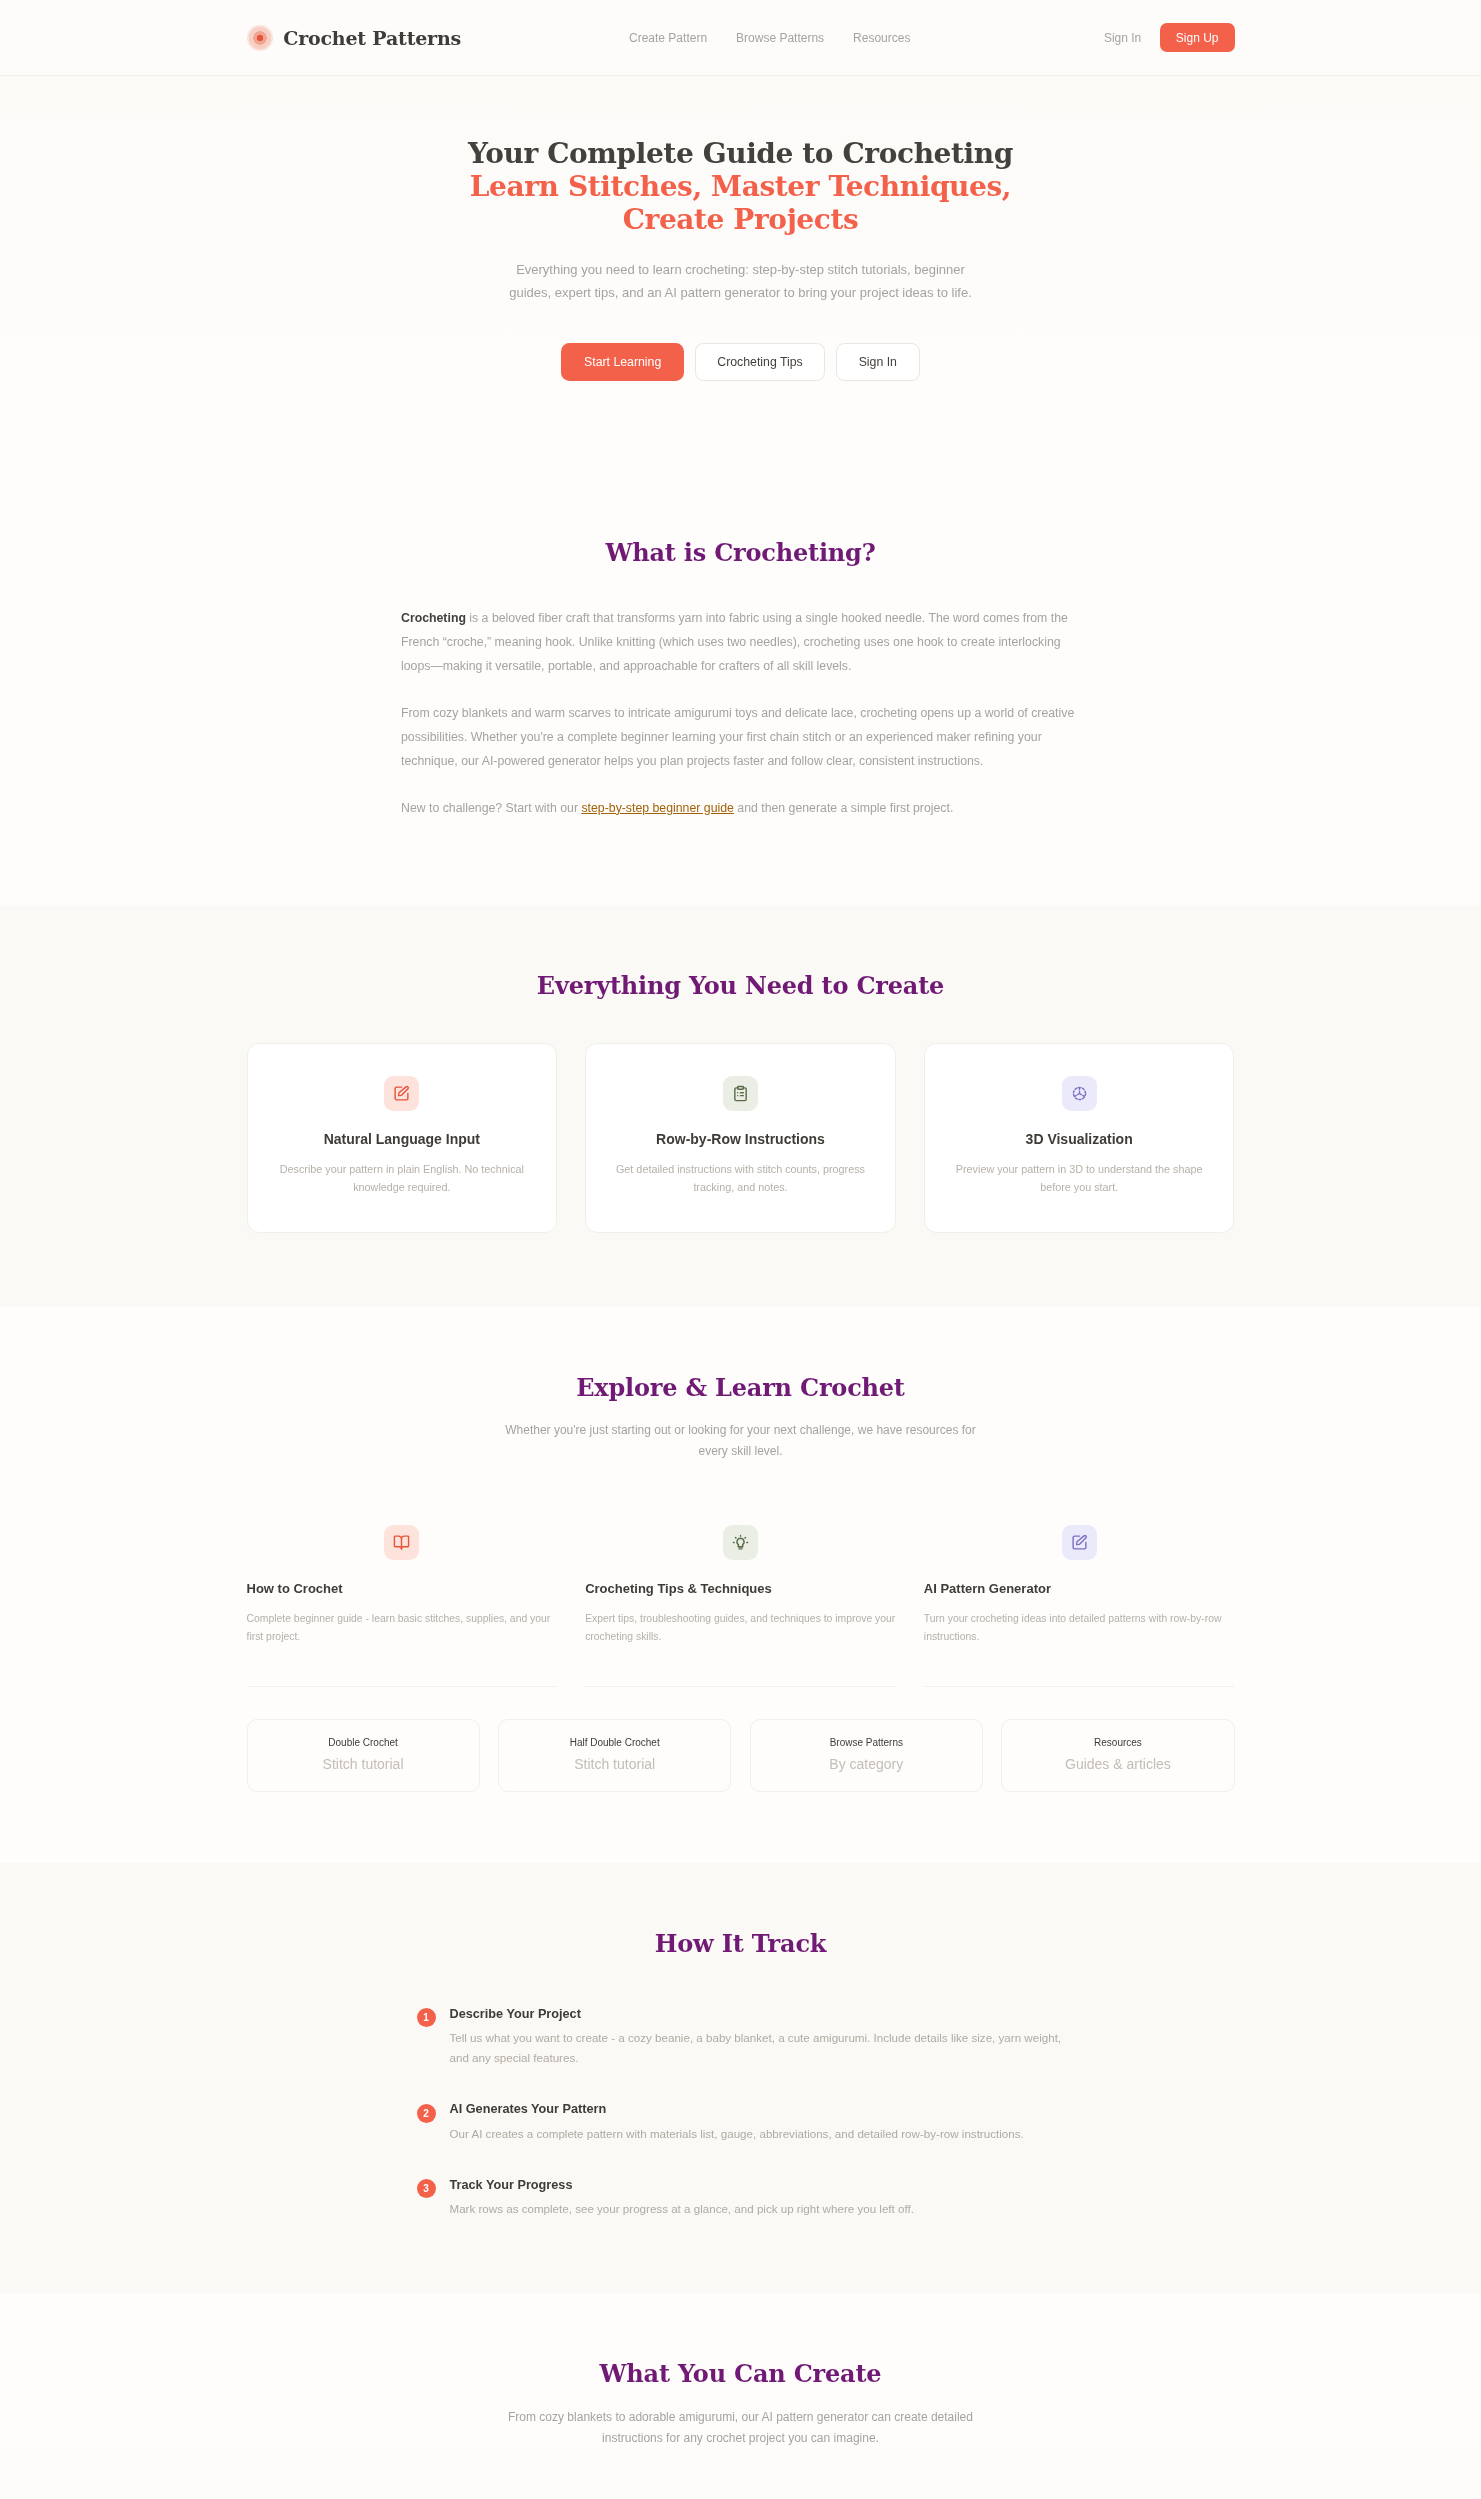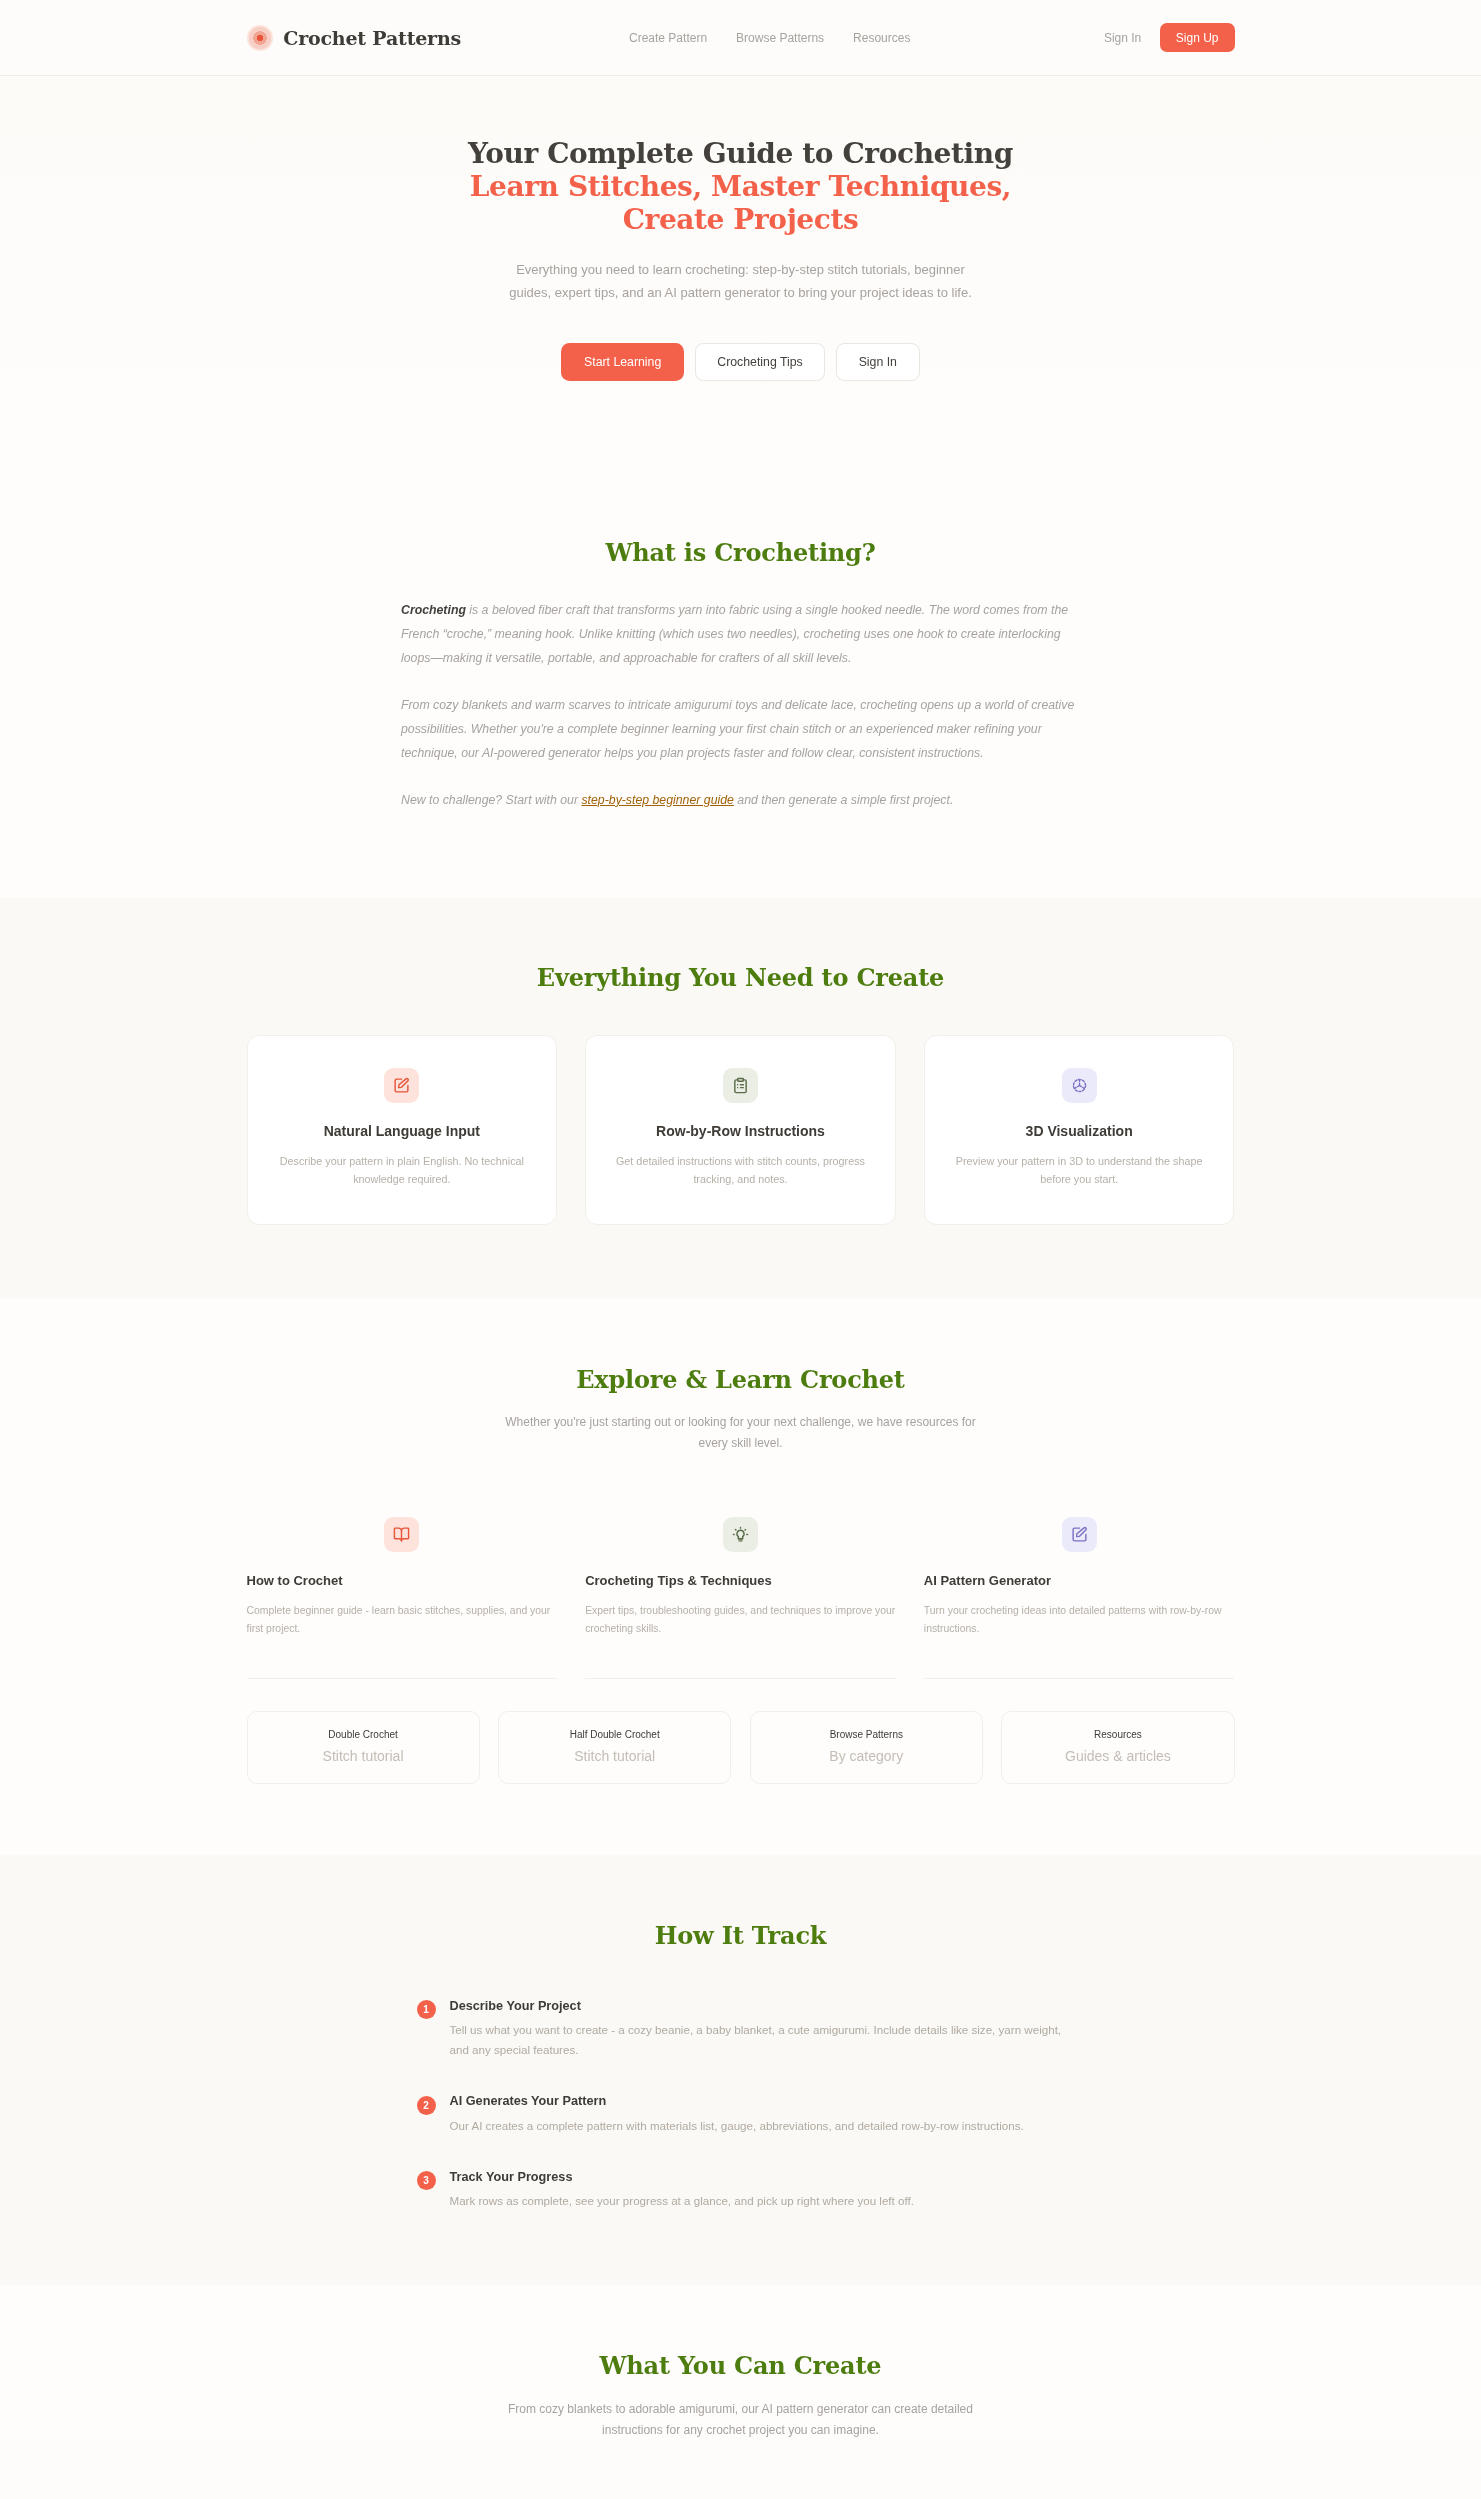--- a/index.html
+++ b/index.html
@@ -117,36 +117,36 @@
   .btn-outline { background: #fff; color: #44403c; border-color: #e9e5df; }
 
   
   section { width: 100%; }
   .wrap { width: 988px; margin: 0 auto; }
   .wrap-narrow { width: 679px; margin: 0 auto; }
   .sec-title {
     font-family: "DejaVu Serif", serif;
     font-size: 24px;
     font-weight: 700;
-    color: #4d7c0f;
+    color: #701a75;
     text-align: center;
     letter-spacing: -0.2px;
   }
   .sec-sub {
     margin: 18.5px auto 0;
     width: 478px;
     font-size: 12px;
     line-height: 1.75;
     color: #a8a29e;
     text-align: center;
   }
 
   
   .what-is { background: #fefdfc; padding: 71px 0 86px; }
-  .prose { margin-top: 32px; font-style: italic; }
+  .prose { margin-top: 40px; }
   .prose p {
     font-size: 12.3px;
     line-height: 1.95;
     color: #a8a29e;
     margin-bottom: 23px;
   }
   .prose p:last-child { margin-bottom: 0; }
   .prose strong { color: #44403c; font-weight: 700; }
   .prose a { color: #a16207; text-decoration: underline; }
 

